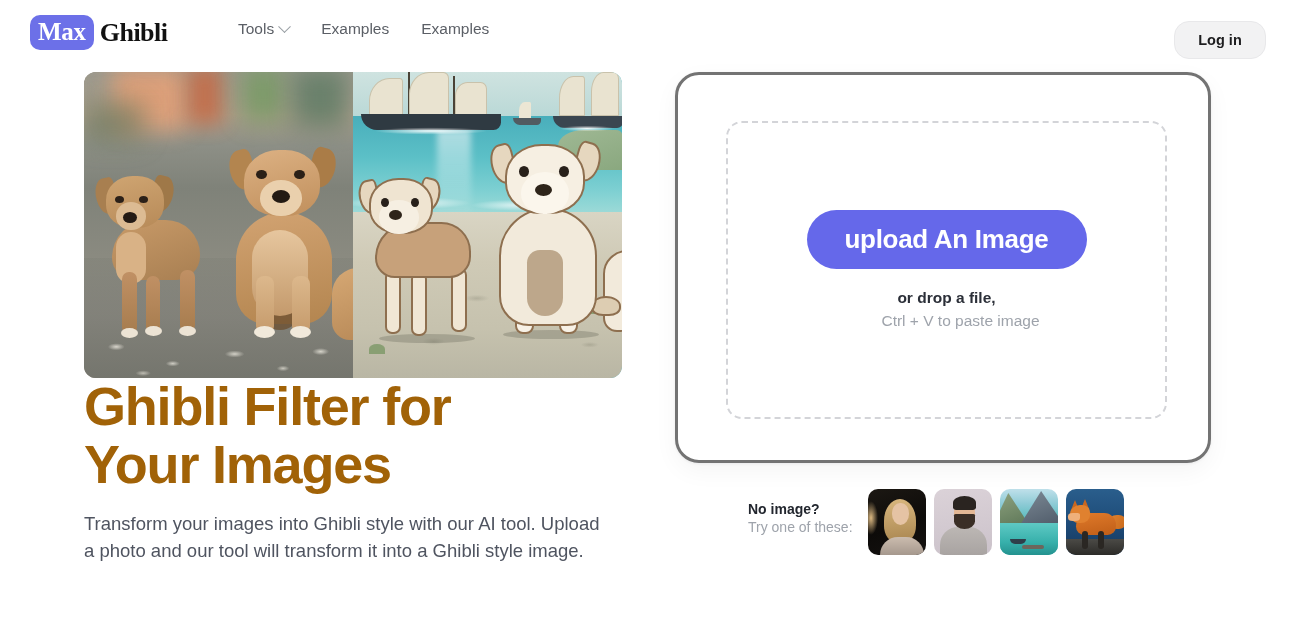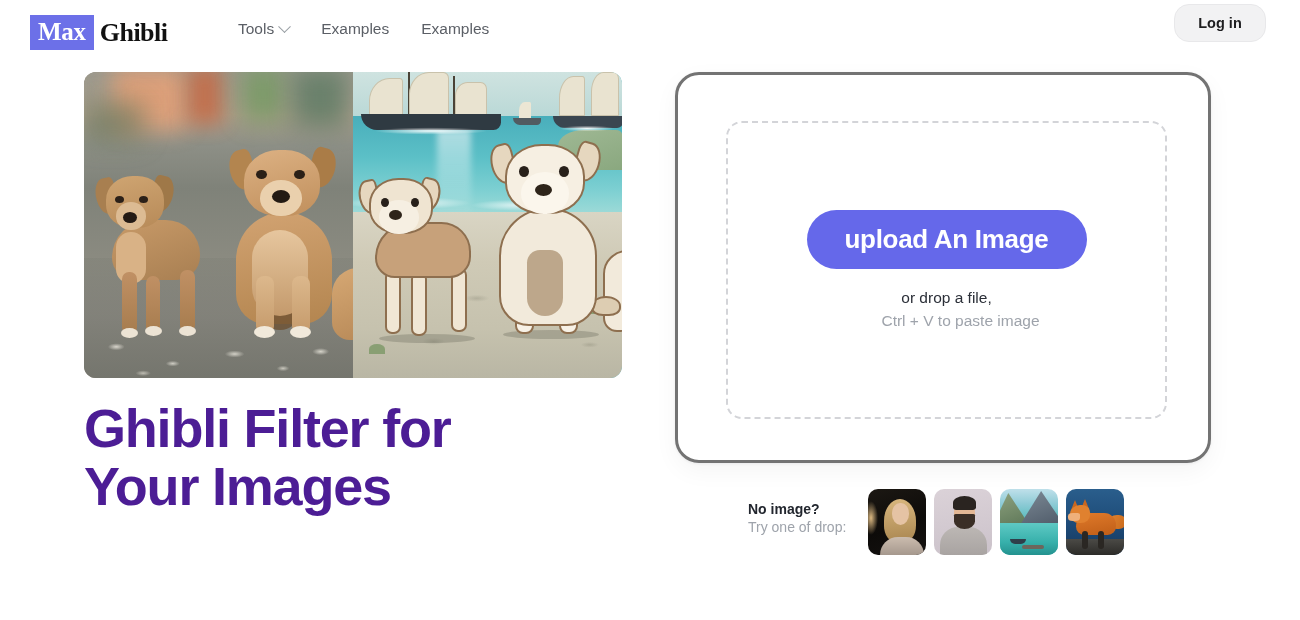--- a/index.html
+++ b/index.html
@@ -30,21 +30,21 @@
     gap: 6px;
   }
   .logo-badge {
     background: #6c70e8;
     color: #ffffff;
     font-family: "Liberation Serif", serif;
     font-weight: bold;
     font-size: 25px;
     line-height: 1;
     padding: 4px 8px 6px 8px;
-    border-radius: 0;
+    border-radius: 10px;
     letter-spacing: -0.3px;
   }
   .logo-word {
     color: #111111;
     font-family: "Liberation Serif", serif;
     font-weight: bold;
     font-size: 26px;
     line-height: 1;
     letter-spacing: -0.5px;
   }
@@ -69,21 +69,21 @@
   .chev {
     width: 9px; height: 9px;
     border-right: 1.4px solid #9aa0a6;
     border-bottom: 1.4px solid #9aa0a6;
     transform: rotate(45deg) translate(-2px,-2px);
   }
 
   .login-btn {
     position: absolute;
     right: 34px;
-    top: 4px;
+    top: 21px;
     width: 92px;
     height: 38px;
     background: #f2f2f3;
     border: 1px solid #e8e8ea;
     border-radius: 15px;
     color: #1d1d1f;
     font-size: 14.5px;
     font-weight: bold;
     display: flex;
     align-items: center;
@@ -436,25 +436,24 @@
   .gd2-shadow {
     position: absolute; left: 150px; top: 258px; width: 96px; height: 9px;
     background: rgba(110,110,95,.35); border-radius: 50%;
   }
   .gd3 {
     position: absolute; left: 250px; top: 178px; width: 30px; height: 82px;
     background: #f2eadb; border: 2px solid #8e6f4f; border-radius: 24px 6px 14px 14px;
   }
 
   .hero-title {
-    margin-top: 22px;
     font-size: 54px;
     line-height: 1.07;
     font-weight: bold;
-    color: #4c1d95;
+    color: #a16207;
     letter-spacing: -1.2px;
     max-width: 470px;
   }
   .hero-sub {
     margin-top: 16px;
     font-size: 18.5px;
     line-height: 1.48;
     color: #4f5460;
     max-width: 524px;
   }
@@ -492,21 +491,21 @@
     letter-spacing: -0.3px;
     padding: 15px 38px;
     border: none;
     border-radius: 32px;
     cursor: pointer;
     line-height: 1.1;
   }
   .drop-line1 {
     margin-top: 20px;
     font-size: 15.5px;
-    font-weight: normal;
+    font-weight: bold;
     color: #2b2f38;
   }
   .drop-line2 {
     margin-top: 5px;
     font-size: 15.5px;
     color: #9ea3ab;
     margin-left: 28px;
   }
 
   .samples {
@@ -748,34 +747,35 @@
       <div class="gd2-earR"></div>
       <div class="gd2-head"></div>
       <div class="gd2-face"></div>
       <div class="gd2-eyeL"></div>
       <div class="gd2-eyeR"></div>
       <div class="gd2-nose"></div>
     </div>
   </div>
 
   <h1 class="hero-title">Ghibli Filter for Your Images</h1>
+  <p class="hero-sub">Transform your images into Ghibli style with our AI tool. Upload a photo and our tool will transform it into a Ghibli style image.</p>
 </div>
 
 <div class="upload-card">
   <div class="dropzone">
     <button class="upload-btn">upload An Image</button>
     <div class="drop-line1">or drop a file,</div>
     <div class="drop-line2">Ctrl + V to paste image</div>
   </div>
 </div>
 
 <div class="samples">
   <div class="samples-label">
     <div class="samples-l1">No image?</div>
-    <div class="samples-l2">Try one of drop:</div>
+    <div class="samples-l2">Try one of these:</div>
   </div>
   <div class="thumbs">
 
     <div class="thumb t1">
       <div class="t1-glow"></div>
       <div class="t1-hair"></div>
       <div class="t1-face"></div>
       <div class="t1-shoulders"></div>
     </div>
 

